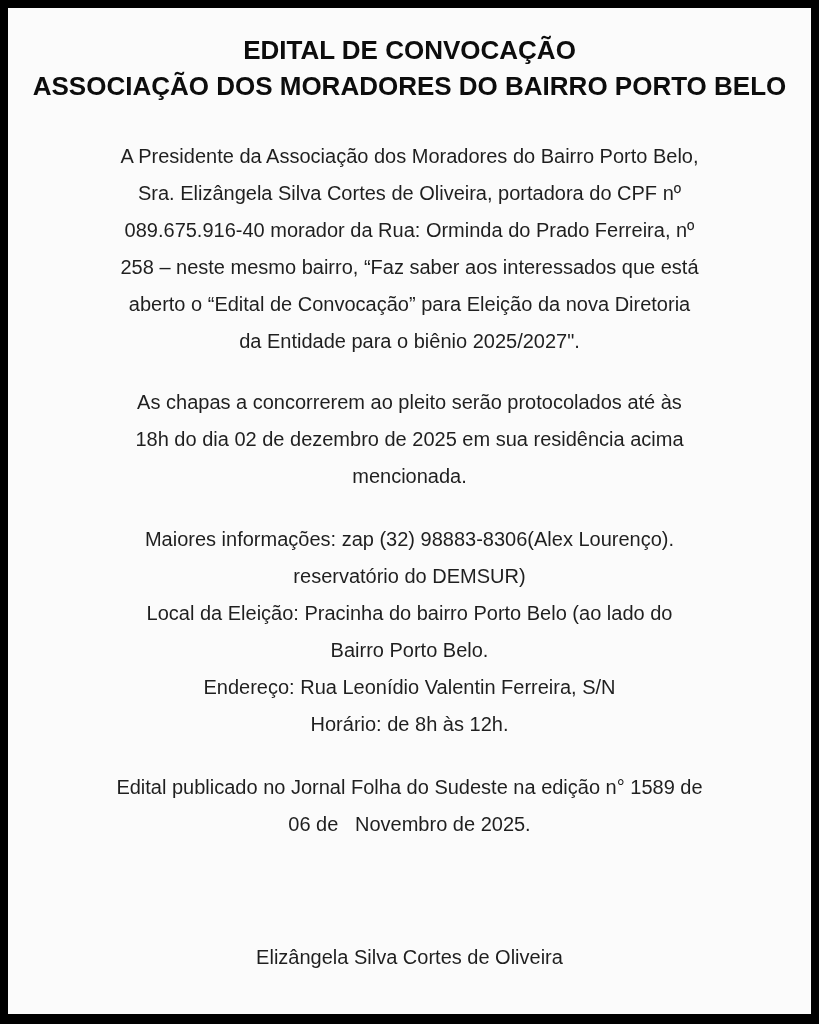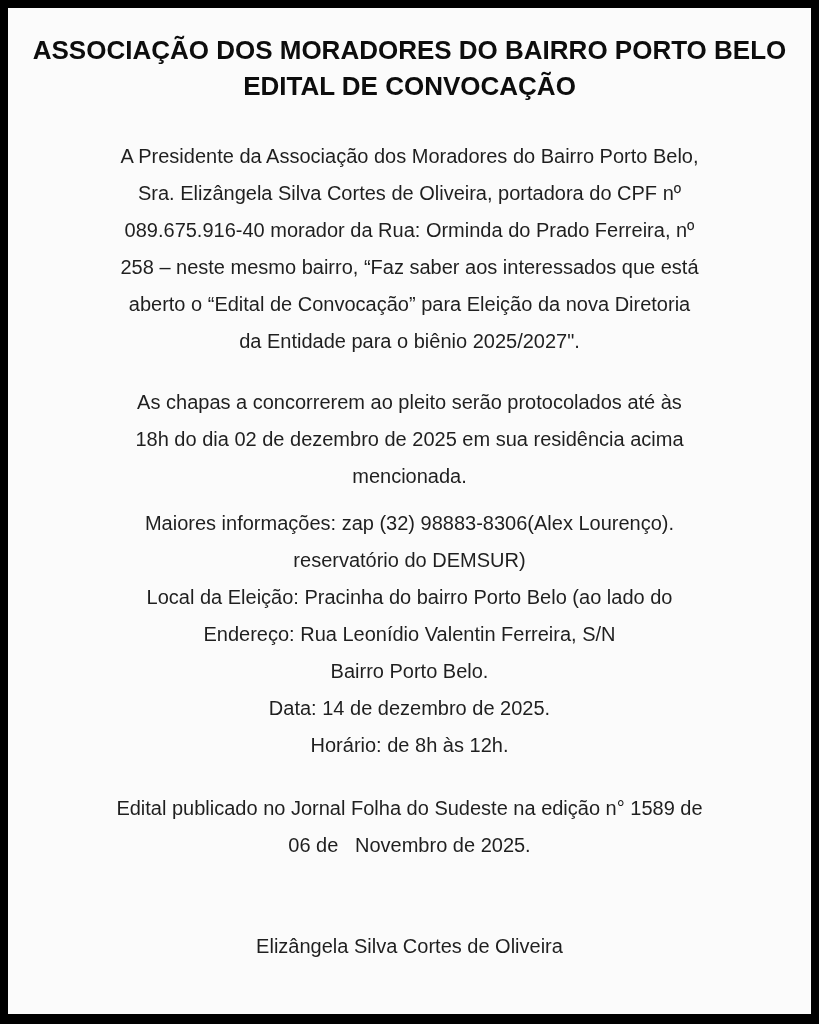--- a/index.html
+++ b/index.html
@@ -27,32 +27,32 @@
   }
   .title .line {
     font-size: 26px;
     line-height: 36px;
     font-weight: 700;
     color: #0d0d0d;
   }
   .title        { margin-top: 12px; }
   .intro        { margin-top: 34px; }
   .deadline     { margin-top: 24px; }
-  .details      { margin-top: 10px; text-align: center; }
+  .details      { margin-top: 26px; text-align: center; }
   .publication  { margin-top: 26px; }
-  .signature    { margin-top: 64px; }
+  .signature    { margin-top: 96px; }
 </style>
 </head>
 <body>
 
 <div class="page">
 
   <div class="title">
+    <div class="line">EDITAL DE CONVOCAÇÃO</div>
     <div class="line">ASSOCIAÇÃO DOS MORADORES DO BAIRRO PORTO BELO</div>
-    <div class="line">EDITAL DE CONVOCAÇÃO</div>
   </div>
 
   <div class="intro">
     <div class="line">A Presidente da Associação dos Moradores do Bairro Porto Belo,</div>
     <div class="line">Sra. Elizângela Silva Cortes de Oliveira, portadora do CPF nº</div>
     <div class="line">089.675.916-40 morador da Rua: Orminda do Prado Ferreira, nº</div>
     <div class="line">258 – neste mesmo bairro, “Faz saber aos interessados que está</div>
     <div class="line">aberto o “Edital de Convocação” para Eleição da nova Diretoria</div>
     <div class="line">da Entidade para o biênio 2025/2027".</div>
   </div>
@@ -60,23 +60,22 @@
   <div class="deadline">
     <div class="line">As chapas a concorrerem ao pleito serão protocolados até às</div>
     <div class="line">18h do dia 02 de dezembro de 2025 em sua residência acima</div>
     <div class="line">mencionada.</div>
   </div>
 
   <div class="details">
     <div class="line">Maiores informações: zap (32) 98883-8306(Alex Lourenço).</div>
     <div class="line">reservatório do DEMSUR)</div>
     <div class="line">Local da Eleição: Pracinha do bairro Porto Belo (ao lado do</div>
+    <div class="line">Bairro Porto Belo.</div>
     <div class="line">Endereço: Rua Leonídio Valentin Ferreira, S/N</div>
-    <div class="line">Bairro Porto Belo.</div>
-    <div class="line">Data: 14 de dezembro de 2025.</div>
     <div class="line">Horário: de 8h às 12h.</div>
   </div>
 
   <div class="publication">
     <div class="line">Edital publicado no Jornal Folha do Sudeste na edição n° 1589 de</div>
     <div class="line">06 de   Novembro de 2025.</div>
   </div>
 
   <div class="signature">
     <div class="line">Elizângela Silva Cortes de Oliveira</div>

